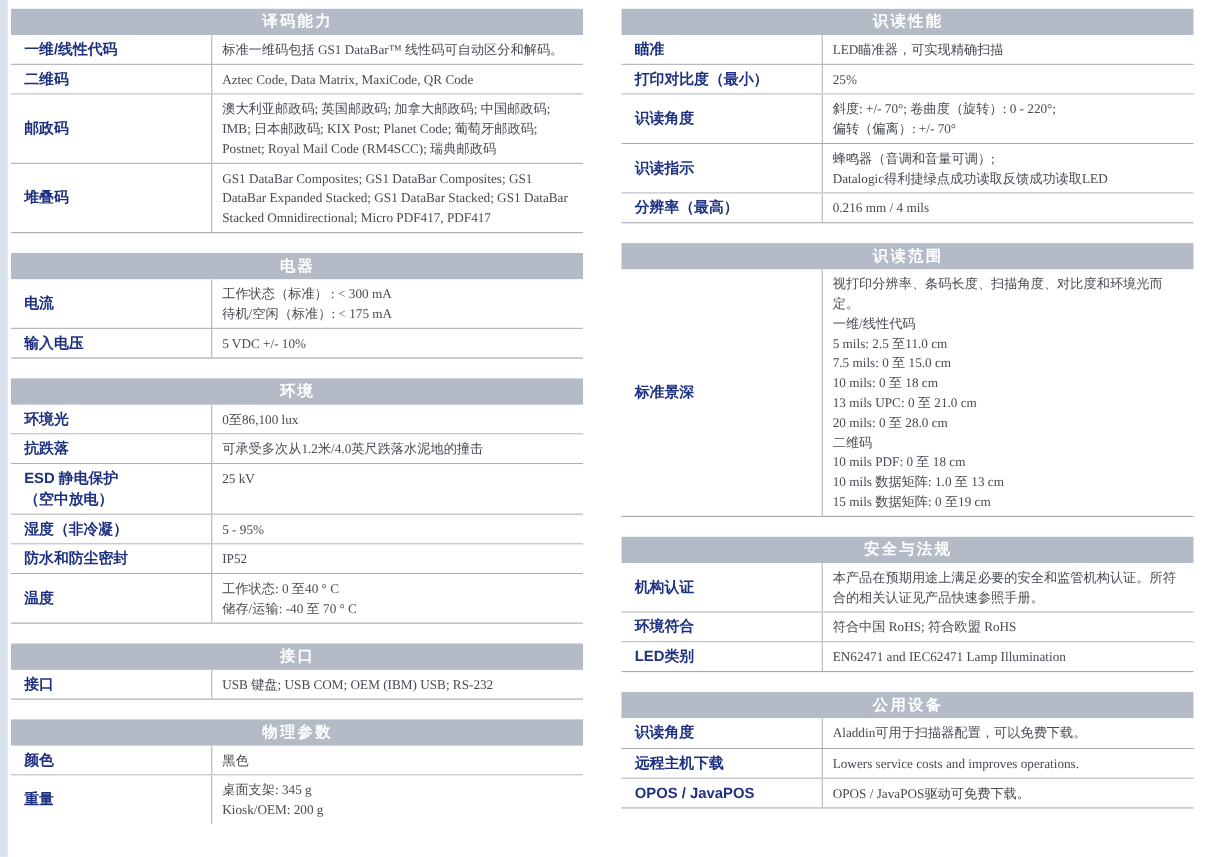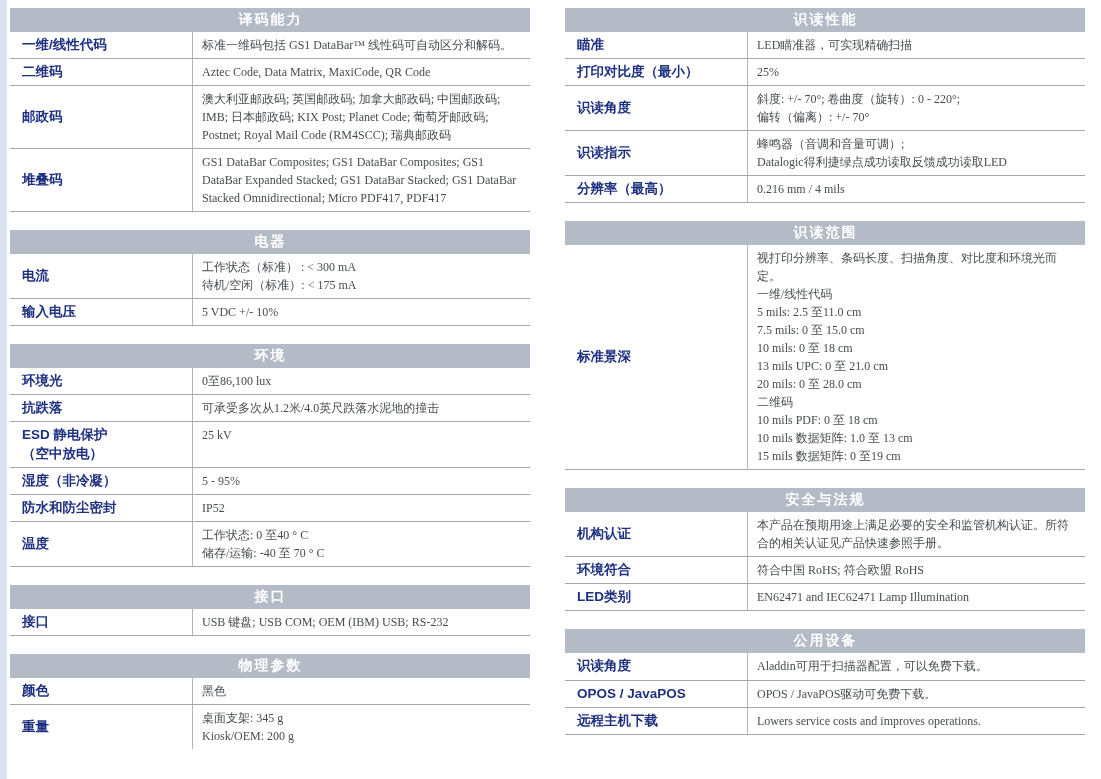--- a/index.html
+++ b/index.html
@@ -215,22 +215,22 @@
           <div class="cell-value"><span class="">EN62471 and IEC62471 Lamp Illumination</span></div>
         </div>
       </div>
       <div class="section">
         <div class="section-header">公用设备</div>
         <div class="row">
           <div class="cell-label"><span class="">识读角度</span></div>
           <div class="cell-value"><span class="">Aladdin可用于扫描器配置，可以免费下载。</span></div>
         </div>
         <div class="row">
+          <div class="cell-label"><span class="">远程主机下载</span></div>
+          <div class="cell-value"><span class="">Lowers service costs and improves operations.</span></div>
+        </div>
+        <div class="row">
           <div class="cell-label"><span class="">OPOS / JavaPOS</span></div>
           <div class="cell-value"><span class="">OPOS / JavaPOS驱动可免费下载。</span></div>
-        </div>
-        <div class="row">
-          <div class="cell-label"><span class="">远程主机下载</span></div>
-          <div class="cell-value"><span class="">Lowers service costs and improves operations.</span></div>
         </div>
       </div>
     </div>
 </div>
 
 </body></html>

